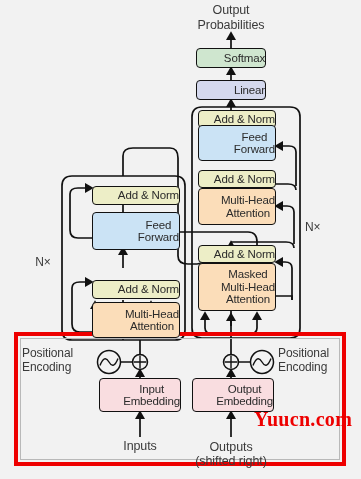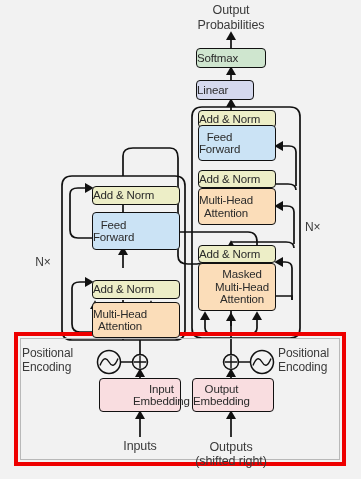--- a/index.html
+++ b/index.html
@@ -21,21 +21,21 @@
     white-space:pre-line;
     letter-spacing:-0.1px;
   }
   .blockbox{
     position:absolute;
     box-sizing:border-box;
     border:1.6px solid #111;
     border-radius:4px;
     display:flex;
     align-items:center;
-    justify-content:flex-start;
+    justify-content:flex-end;
     text-align:center;
     color:#2b2b2b;
     font-size:11.5px;
     line-height:12.5px;
     white-space:pre-line;
     letter-spacing:-0.15px;
   }
   .watermark{
     position:absolute;
     color:#ee0000;
@@ -134,21 +134,21 @@
       <path d="M238.5,362 L250.5,362" stroke-width="1.5"></path>
     </g>
 
     <rect x="16" y="334" width="328" height="130" fill="none" stroke="#ee0000" stroke-width="4"></rect>
     <rect x="20.5" y="338.5" width="319" height="121" fill="none" stroke="#b9b9b9" stroke-width="1"></rect>
   </svg>
 
   <div class="blockbox" style="left:196px;top:48px;width:70px;height:20px;background:#cfe6cf;">
     <span>Softmax</span>
   </div>
-  <div class="blockbox" style="left:196px;top:80px;width:58px;height:20px;background:#d5d9ee;">
+  <div class="blockbox" style="left:196px;top:80px;width:70px;height:20px;background:#d5d9ee;">
     <span>Linear</span>
   </div>
 
   <div class="blockbox" style="left:92px;top:186px;width:88px;height:19px;background:#edeec7;">
     <span>Add &amp; Norm</span>
   </div>
   <div class="blockbox" style="left:92px;top:212px;width:88px;height:38px;background:#cbe3f5;">
     <span>Feed
 Forward</span>
   </div>
@@ -203,14 +203,15 @@
 Encoding</div>
 
   <div class="lbl" style="left:278px;top:346px;width:80px;text-align:left;font-size:12px;line-height:14px;">Positional
 Encoding</div>
 
   <div class="lbl" style="left:105px;top:440px;width:70px;font-size:12.5px;">Inputs</div>
 
   <div class="lbl" style="left:181px;top:440px;width:100px;font-size:12.5px;line-height:14px;">Outputs
 (shifted right)</div>
 
+  <div class="watermark" style="left:254px;top:408px;">Yuucn.com</div>
 
 </div>
 
 </body></html>

